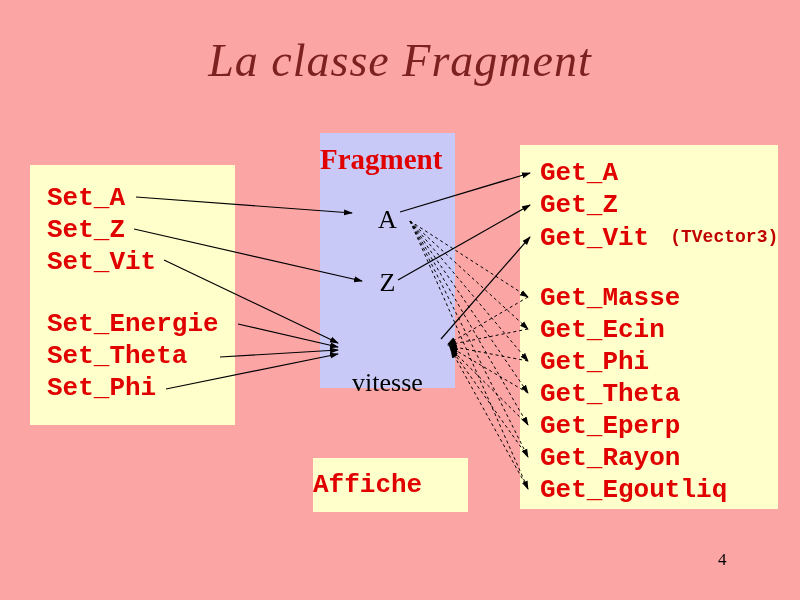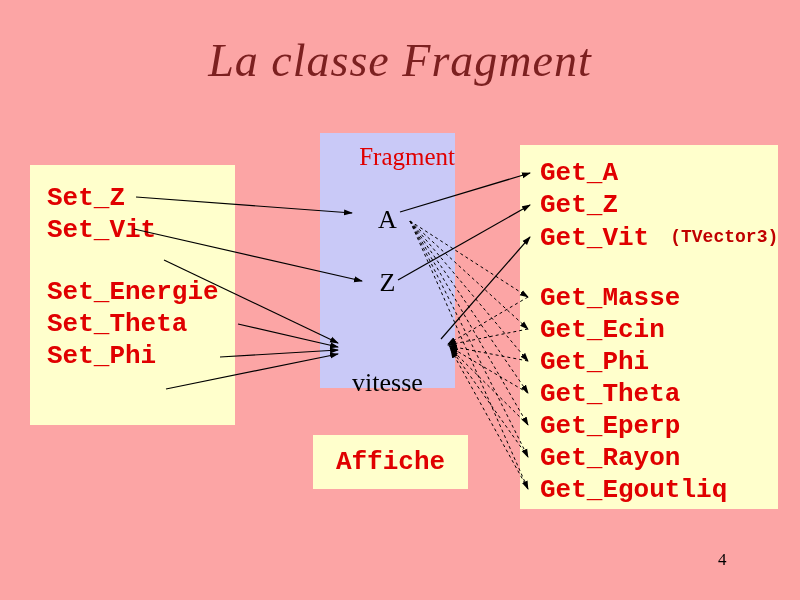--- a/index.html
+++ b/index.html
@@ -17,52 +17,53 @@
     font-family:"Liberation Mono","DejaVu Sans Mono",monospace;
     font-weight:bold;font-size:26px;line-height:32px;color:#e00000;white-space:nowrap;
   }
   .setters{left:30px;top:165px;width:205px;height:260px;padding:17px 0 0 17px;}
   .gap-top{margin-top:30px;}
   .getters{left:520px;top:145px;width:258px;height:364px;padding:12px 0 0 20px;}
   .gap-top-r{margin-top:28px;}
   .annot{font-size:18px;margin-left:21px;color:#c00000;vertical-align:3px;}
   .fragment-box{left:320px;top:133px;width:135px;height:255px;background:#c9c9f7;}
   .frag-title{
-    position:absolute;top:10px;left:0;width:100%;text-align:right;
-    font-weight:normal;font-size:25px;color:#e00000;
+    position:absolute;top:10px;left:0;width:100%;text-align:left;
+    font-weight:bold;font-size:29px;color:#e00000;
   }
   .attr{
     position:absolute;left:0;width:100%;text-align:center;
     font-size:26px;line-height:30px;color:#000000;
   }
   .attr-a{top:72px;}
   .attr-z{top:135px;}
   .attr-v{top:199px;margin-top:36px;}
   .affiche-box{
-    left:313px;top:435px;width:155px;height:54px;
-    display:flex;align-items:center;justify-content:center;
+    left:313px;top:458px;width:155px;height:54px;
+    display:flex;align-items:center;
   }
   .affiche-box span{
     font-family:"Liberation Mono","DejaVu Sans Mono",monospace;
     font-weight:bold;font-size:26px;color:#e00000;
   }
   .page-num{position:absolute;left:718px;top:550px;font-size:17px;color:#000000;}
   .edges{position:absolute;top:0;left:0;pointer-events:none;}
   .edges line{stroke:#000000;}
   .solid line{stroke-width:1.2;}
   .dashed line{stroke-width:1;stroke-dasharray:3 3;}
 </style>
 </head>
 <body>
 
 <div class="slide">
 
   <h1 class="title">La classe Fragment</h1>
 
   <div class="box setters">
+    <div class="mono-item">Set_A</div>
     <div class="mono-item">Set_Z</div>
     <div class="mono-item">Set_Vit</div>
     <div class="mono-item gap-top">Set_Energie</div>
     <div class="mono-item">Set_Theta</div>
     <div class="mono-item">Set_Phi</div>
   </div>
 
   <div class="box fragment-box">
     <div class="frag-title">Fragment</div>
     <div class="attr attr-a">A</div>

